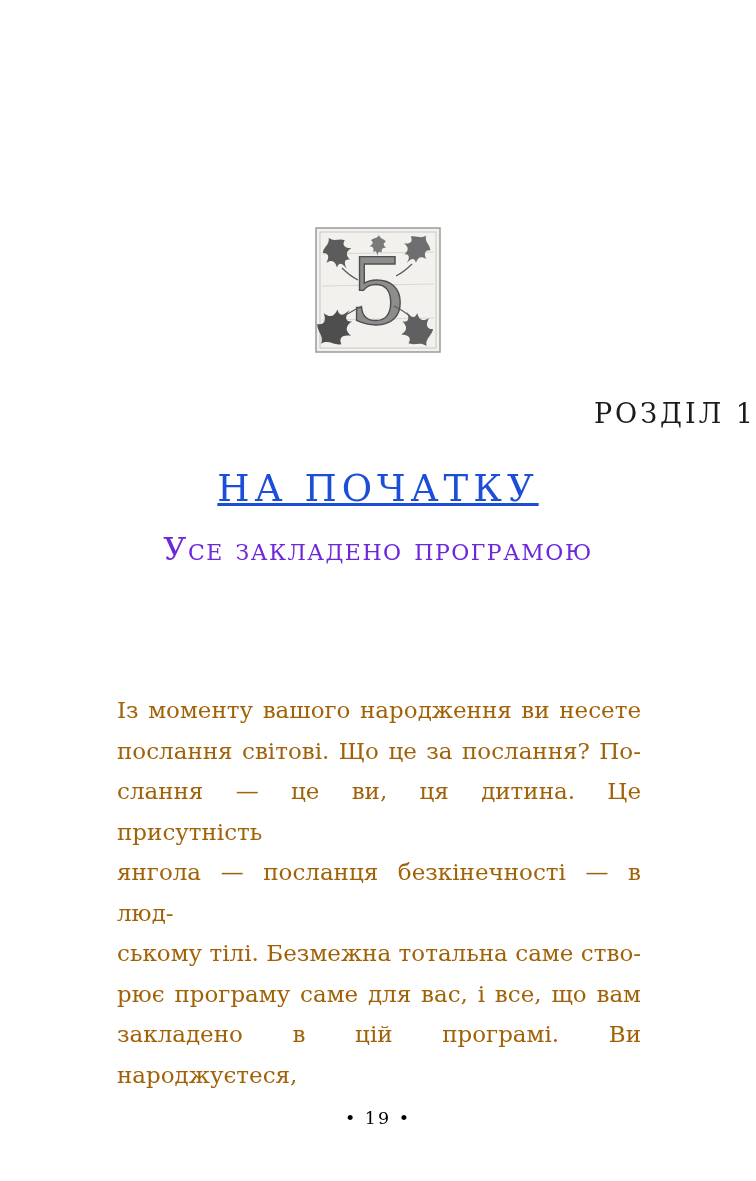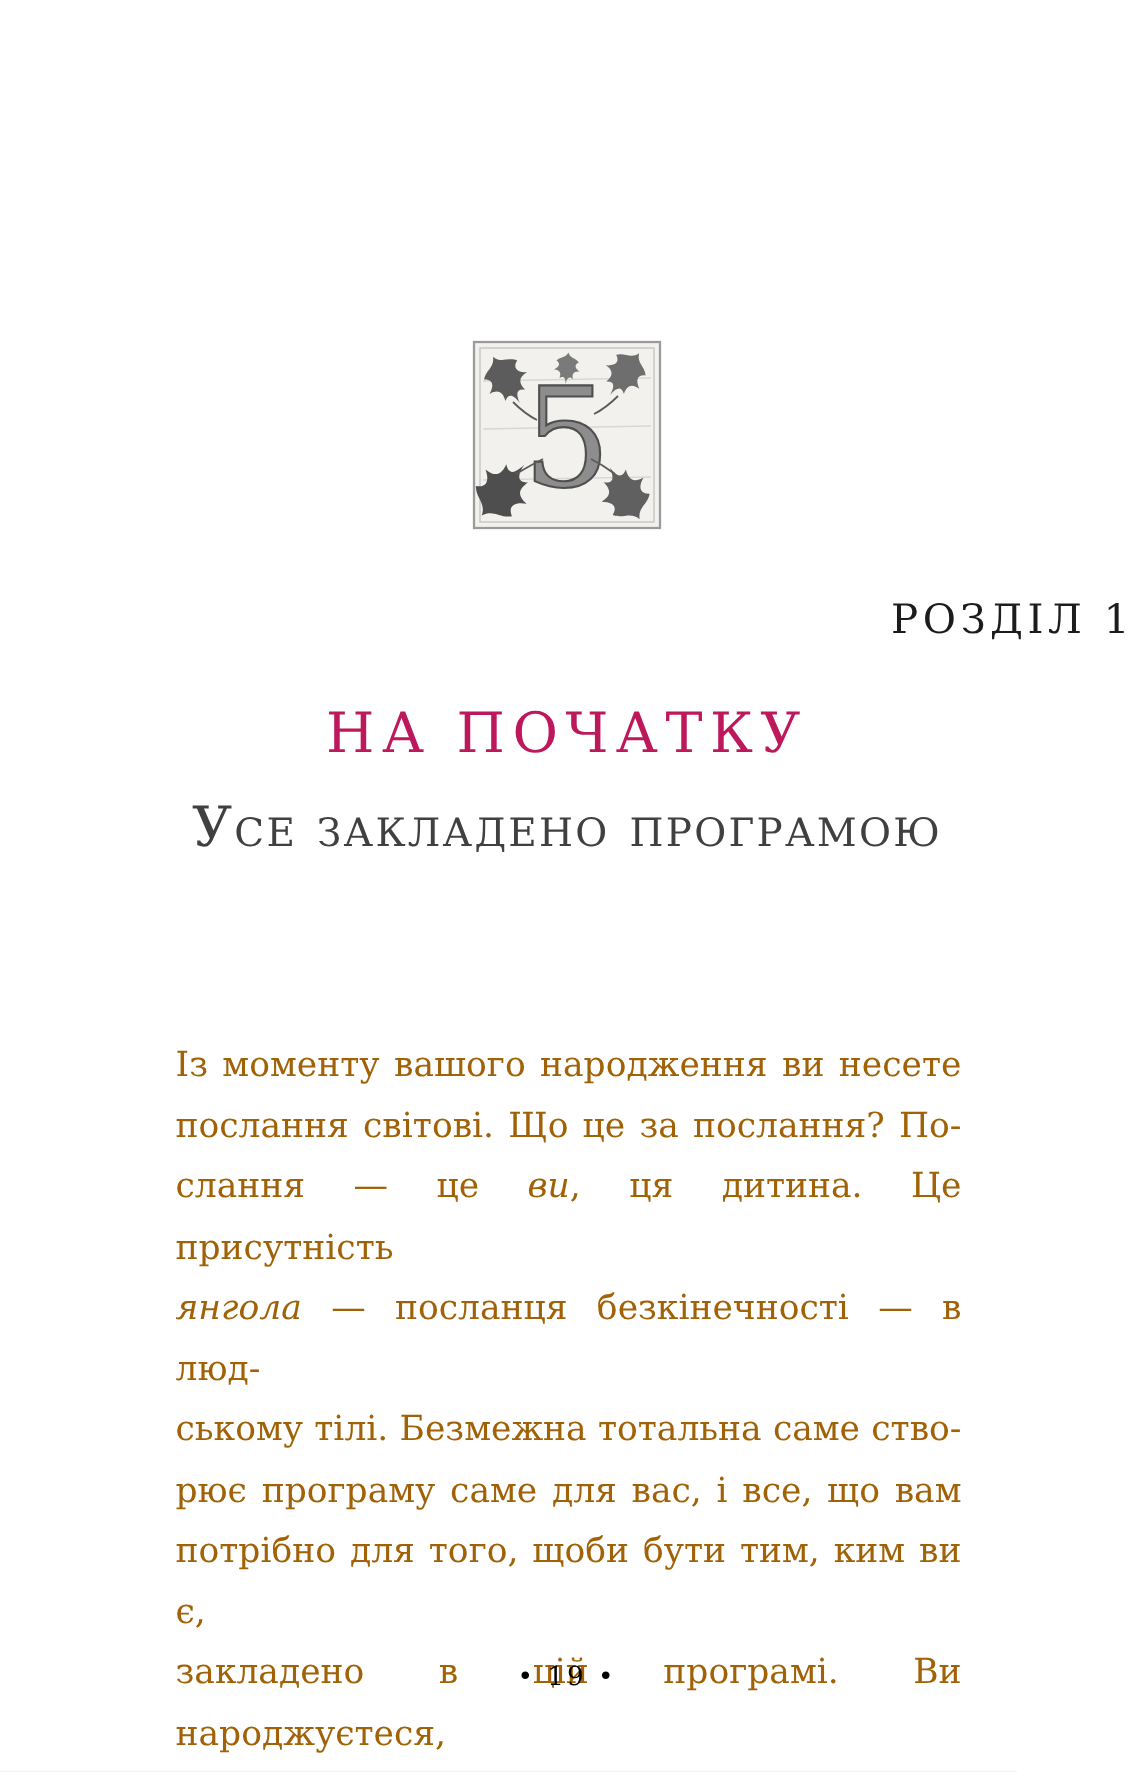--- a/index.html
+++ b/index.html
@@ -33,46 +33,46 @@
     font-size: 27px;
     letter-spacing: 3px;
     color: #1c1c1c;
   }
   .chapter-title {
     margin: 38px 0 0 0;
     text-align: center;
     font-size: 37px;
     font-weight: normal;
     letter-spacing: 5px;
-    color: #be185d;
+    color: #1d4ed8;
+    text-decoration: underline;
   }
   .chapter-subtitle {
     margin-top: 20px;
     text-align: center;
-    font-size: 37px;
+    font-size: 32px;
     font-variant: small-caps;
     letter-spacing: 1.5px;
-    color: #404040;
+    color: #6d28d9;
   }
   .body-text {
     position: absolute;
     left: 117px;
     right: 115px;
     top: 690px;
     font-size: 23px;
     line-height: 40.5px;
     color: #a16207;
   }
   .body-text .line {
     text-align: justify;
     text-align-last: justify;
     white-space: normal;
   }
   .body-text .it {
-    font-style: italic;
   }
   .page-number {
     position: absolute;
     left: 0;
     right: 0;
     top: 1108px;
     text-align: center;
     font-size: 17.5px;
     letter-spacing: 2px;
     color: #000000;
@@ -123,20 +123,19 @@
 
   <div class="chapter-subtitle">Усе закладено програмою</div>
 
   <div class="body-text">
       <div class="line"><span>Із моменту вашого народження ви несете</span></div>
       <div class="line"><span>послання світові. Що це за послання? По-</span></div>
       <div class="line"><span>слання — це </span><span class="it">ви</span><span>, ця дитина. Це присутність</span></div>
       <div class="line"><span class="it">янгола</span><span> — посланця безкінечності — в люд-</span></div>
       <div class="line"><span>ському тілі. Безмежна тотальна саме ство-</span></div>
       <div class="line"><span>рює програму саме для вас, і все, що вам</span></div>
-      <div class="line"><span>потрібно для того, щоби бути тим, ким ви є,</span></div>
       <div class="line"><span>закладено в цій програмі. Ви народжуєтеся,</span></div>
       <div class="line"></div>
     </div>
 
   <div class="page-number">• 19 •</div>
 
 </div>
 
 </body></html>

